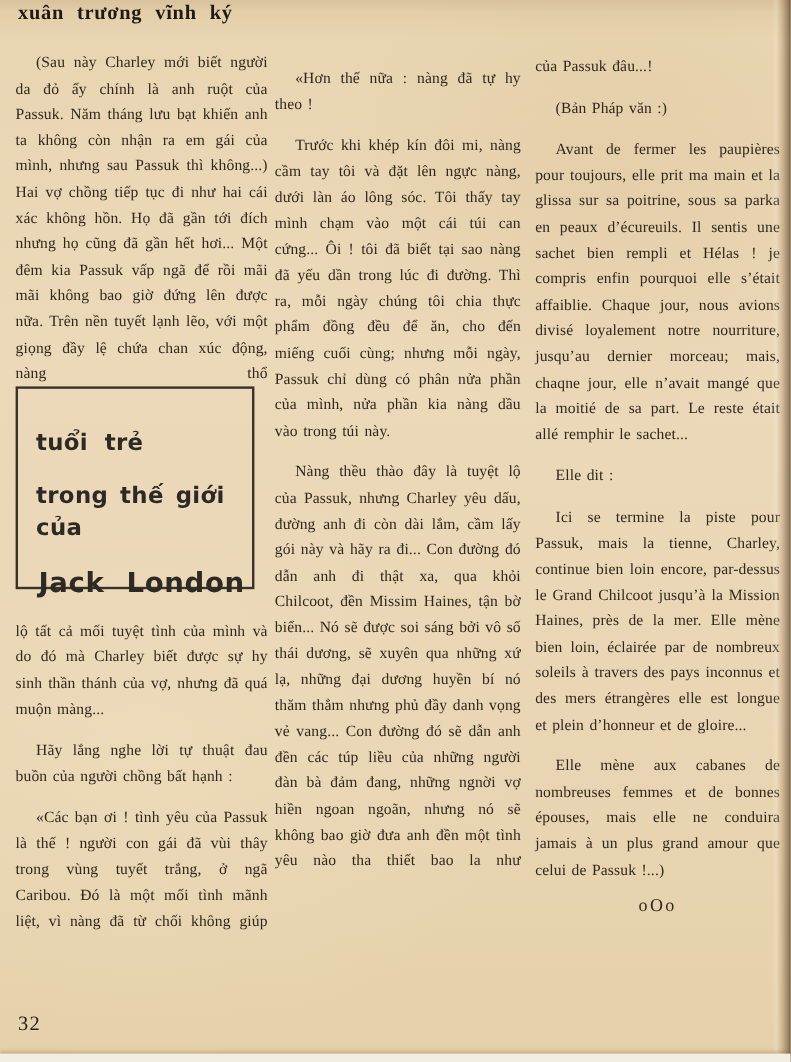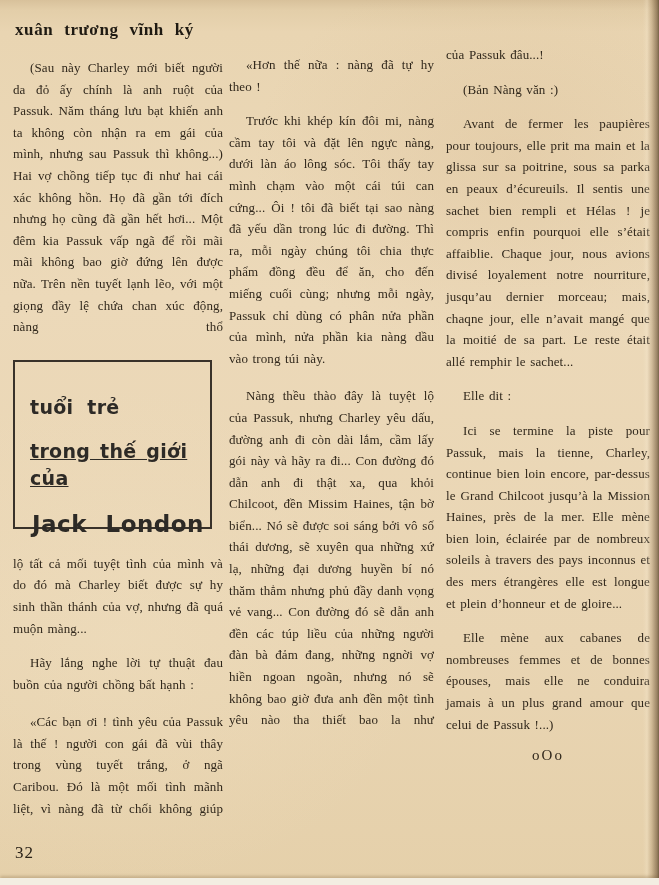--- a/index.html
+++ b/index.html
@@ -9,54 +9,54 @@
     margin:0 auto;
     overflow:hidden;
     color:#31281c;
     font-family:"Liberation Serif","DejaVu Serif",serif;
     background:
       radial-gradient(ellipse 420px 320px at 78% 18%, rgba(214,184,142,0.28), transparent 62%),
       radial-gradient(ellipse 520px 420px at 18% 72%, rgba(243,228,198,0.30), transparent 60%),
       linear-gradient(180deg,#d8c19b 0px,#e3cea9 10px,#e9d5b2 32px,#ecd9b9 300px,#e9d5b3 640px,#e5d0aa 100%);
   }
   .header{
-    position:absolute;left:15px;top:20px;
+    position:absolute;left:15px;top:1px;
     font-size:17px;font-weight:bold;color:#1f1a12;
     letter-spacing:0.6px;word-spacing:6px;
   }
   .col{position:absolute;}
   .col1{left:13px;top:41px;width:210px;}
   .col2{left:229px;top:41px;width:205px;}
   .col3{left:446px;top:44px;width:204px;}
   .para{
     margin:0;
     font-size:13px;line-height:21.6px;
     text-align:justify;
     word-spacing:1.2px;letter-spacing:0.1px;
     color:#31281c;
   }
   .indent{text-indent:17px;}
   .gap{margin-top:13px;}
   .gap-lg{margin-top:24px;}
-  .cont{text-align-last:justify;margin-top:16px;}
+  .cont{text-align-last:justify;}
   .title-box{
     box-sizing:border-box;
     width:199px;height:169px;
-    margin-top:22px;
+    margin-top:0;
     border:2px solid #39322a;
     padding:32px 6px 0 15px;
   }
   .tb-line{
     font-family:"DejaVu Sans","Liberation Sans",sans-serif;
     font-weight:bold;color:#2d2a26;
     font-size:19px;line-height:27px;
     margin-bottom:17px;
     word-spacing:7px;letter-spacing:0.3px;
   }
-  .tb-mid{word-spacing:3px;text-decoration:underline;}
+  .tb-mid{word-spacing:3px;}
   .tb-big{font-size:23px;line-height:30px;margin-bottom:0;word-spacing:10px;letter-spacing:0.5px;text-align:right;}
   .divider{
     margin-top:12px;
     text-align:center;
     font-size:15px;letter-spacing:2px;color:#31281c;
   }
   .page-number{
     position:absolute;left:15px;top:843px;
     font-size:17px;color:#2a2218;letter-spacing:1px;
   }
@@ -95,21 +95,21 @@
   </div>
 
   <div class="col col2">
     <p class="para gap indent">«Hơn thế nữa : nàng đã tự hy theo !</p>
     <p class="para gap indent">Trước khi khép kín đôi mi, nàng cầm tay tôi và đặt lên ngực nàng, dưới làn áo lông sóc. Tôi thấy tay mình chạm vào một cái túi can cứng... Ôi ! tôi đã biết tại sao nàng đã yếu dần trong lúc đi đường. Thì ra, mỗi ngày chúng tôi chia thực phẩm đồng đều để ăn, cho đến miếng cuối cùng; nhưng mỗi ngày, Passuk chỉ dùng có phân nửa phần của mình, nửa phần kia nàng dầu vào trong túi này.</p>
     <p class="para gap indent cont">Nàng thều thào đây là tuyệt lộ của Passuk, nhưng Charley yêu dấu, đường anh đi còn dài lắm, cầm lấy gói này và hãy ra đi... Con đường đó dẫn anh đi thật xa, qua khỏi Chilcoot, đền Missim Haines, tận bờ biển... Nó sẽ được soi sáng bởi vô số thái dương, sẽ xuyên qua những xứ lạ, những đại dương huyền bí nó thăm thẳm nhưng phủ đầy danh vọng vẻ vang... Con đường đó sẽ dẫn anh đền các túp liều của những người đàn bà đảm đang, những ngnời vợ hiền ngoan ngoãn, nhưng nó sẽ không bao giờ đưa anh đền một tình yêu nào tha thiết bao la như</p>
   </div>
 
   <div class="col col3">
     <p class="para">của Passuk đâu...!</p>
-    <p class="para gap indent">(Bản Nàng văn :)</p>
+    <p class="para gap indent">(Bản Pháp văn :)</p>
     <p class="para gap indent">Avant de fermer les paupières pour toujours, elle prit ma main et la glissa sur sa poitrine, sous sa parka en peaux d’écureuils. Il sentis une sachet bien rempli et Hélas ! je compris enfin pourquoi elle s’était affaiblie. Chaque jour, nous avions divisé loyalement notre nourriture, jusqu’au dernier morceau; mais, chaqne jour, elle n’avait mangé que la moitié de sa part. Le reste était allé remphir le sachet...</p>
     <p class="para gap indent">Elle dit :</p>
     <p class="para gap indent">Ici se termine la piste pour Passuk, mais la tienne, Charley, continue bien loin encore, par-dessus le Grand Chilcoot jusqu’à la Mission Haines, près de la mer. Elle mène bien loin, éclairée par de nombreux soleils à travers des pays inconnus et des mers étrangères elle est longue et plein d’honneur et de gloire...</p>
     <p class="para gap indent">Elle mène aux cabanes de nombreuses femmes et de bonnes épouses, mais elle ne conduira jamais à un plus grand amour que celui de Passuk !...)</p>
     <div class="divider">oOo</div>
   </div>
 
   <div class="page-number">32</div>
 
   <div class="edge-right"></div>

